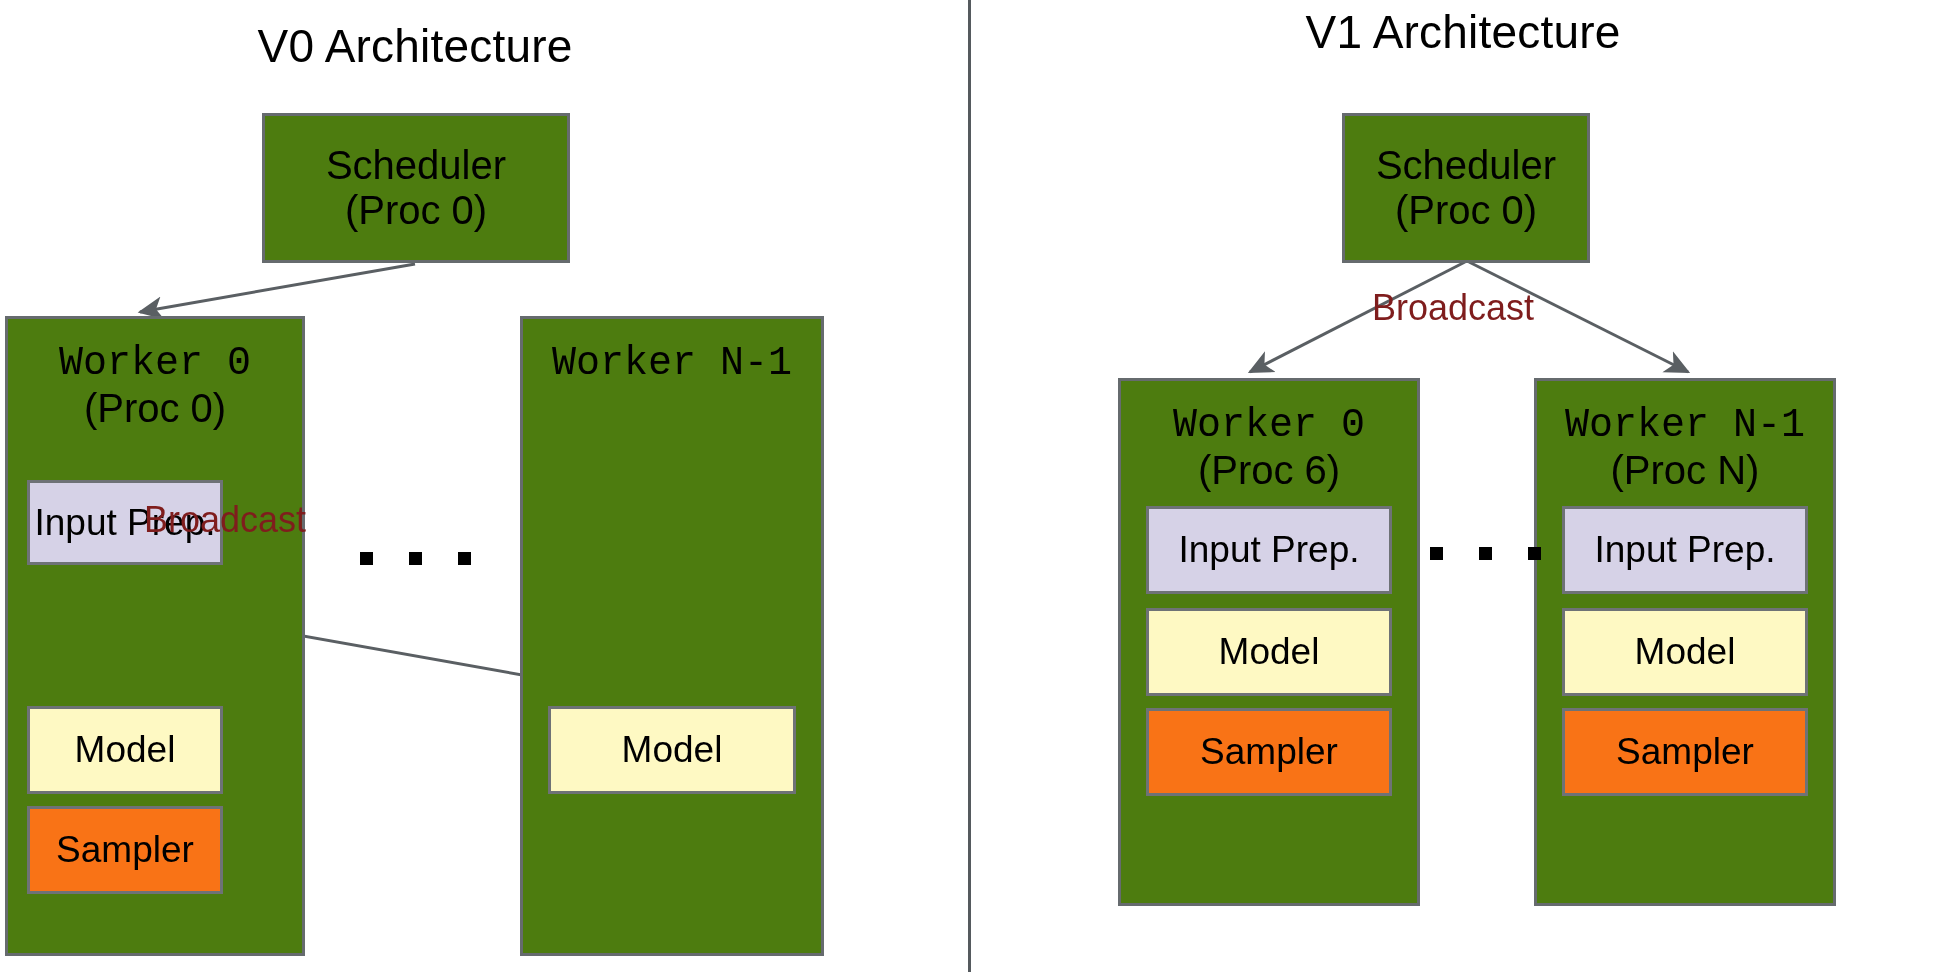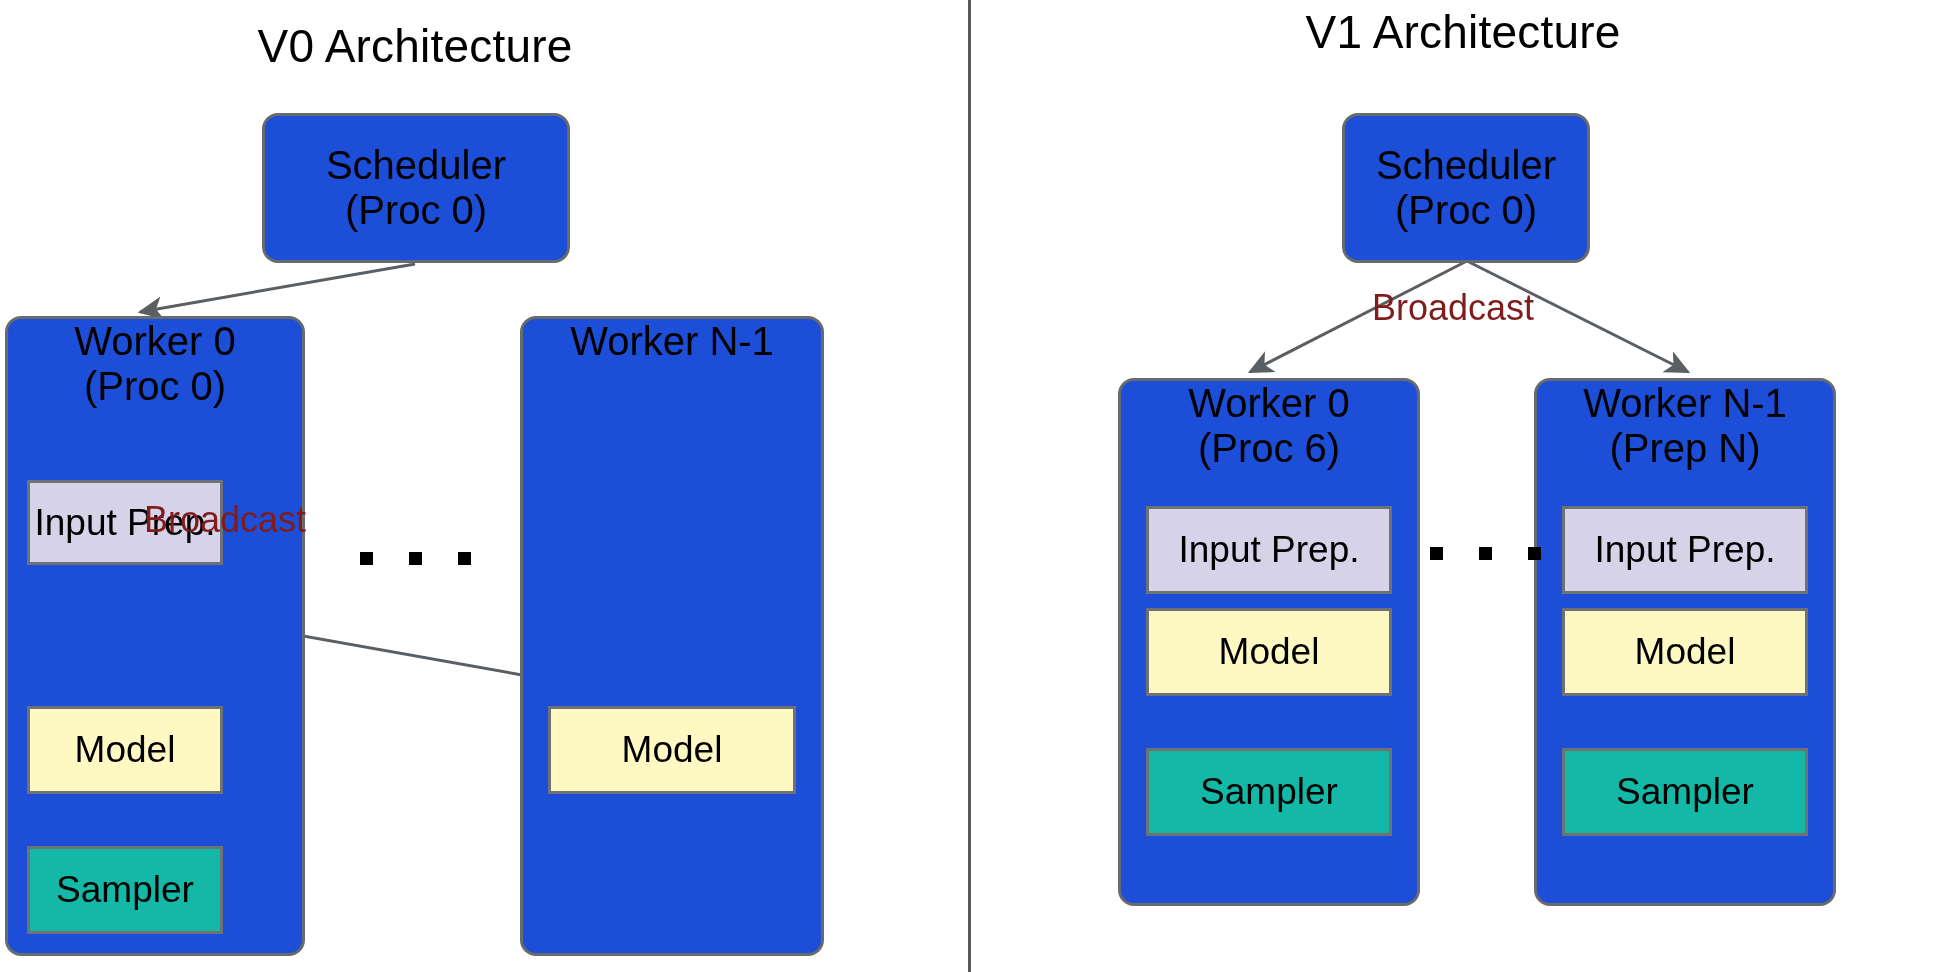--- a/index.html
+++ b/index.html
@@ -59,43 +59,44 @@
   }
   .box-label {
     text-align: center;
     font-size: 40px;
     line-height: 45px;
     color: #000;
     white-space: pre-line;
   }
 
   .container-box {
-    background: #1d4ed8;
-    border-radius: 16px;
+    background: #4d7c0f;
   }
   .container-label {
+    margin-top: 22px;
+    font-family: Liberation Mono, monospace;
   }
 
   .sub-box {
     position: absolute;
     box-sizing: border-box;
     border: 3px solid #6e7276;
     display: flex;
     align-items: center;
     justify-content: center;
   }
   .sub-label {
     font-size: 37px;
     line-height: 42px;
     color: #000;
     white-space: nowrap;
   }
   .c-input { background: #d6d2e7; }
   .c-model { background: #fef9c3; }
-  .c-sampler { background: #14b8a6; margin-top: 40px; }
+  .c-sampler { background: #f97316; }
 
   .edge-label {
     position: absolute;
     font-size: 36px;
     line-height: 40px;
     color: #7f1d1d;
     white-space: nowrap;
   }
 
   .ellipsis {
@@ -215,21 +216,21 @@
     </div>
     <div class="sub-box c-model" style="left:174px; top:608px; width:246px; height:88px;">
       <span class="sub-label">Model</span>
     </div>
     <div class="sub-box c-sampler" style="left:174px; top:708px; width:246px; height:88px;">
       <span class="sub-label">Sampler</span>
     </div>
 
     <div class="box container-box" style="left:562px; top:378px; width:302px; height:528px;">
       <div class="box-label container-label">Worker N-1</div>
-      <div class="box-label">(Prep N)</div>
+      <div class="box-label">(Proc N)</div>
     </div>
     <div class="sub-box c-input" style="left:590px; top:506px; width:246px; height:88px;">
       <span class="sub-label">Input Prep.</span>
     </div>
     <div class="sub-box c-model" style="left:590px; top:608px; width:246px; height:88px;">
       <span class="sub-label">Model</span>
     </div>
     <div class="sub-box c-sampler" style="left:590px; top:708px; width:246px; height:88px;">
       <span class="sub-label">Sampler</span>
     </div>

